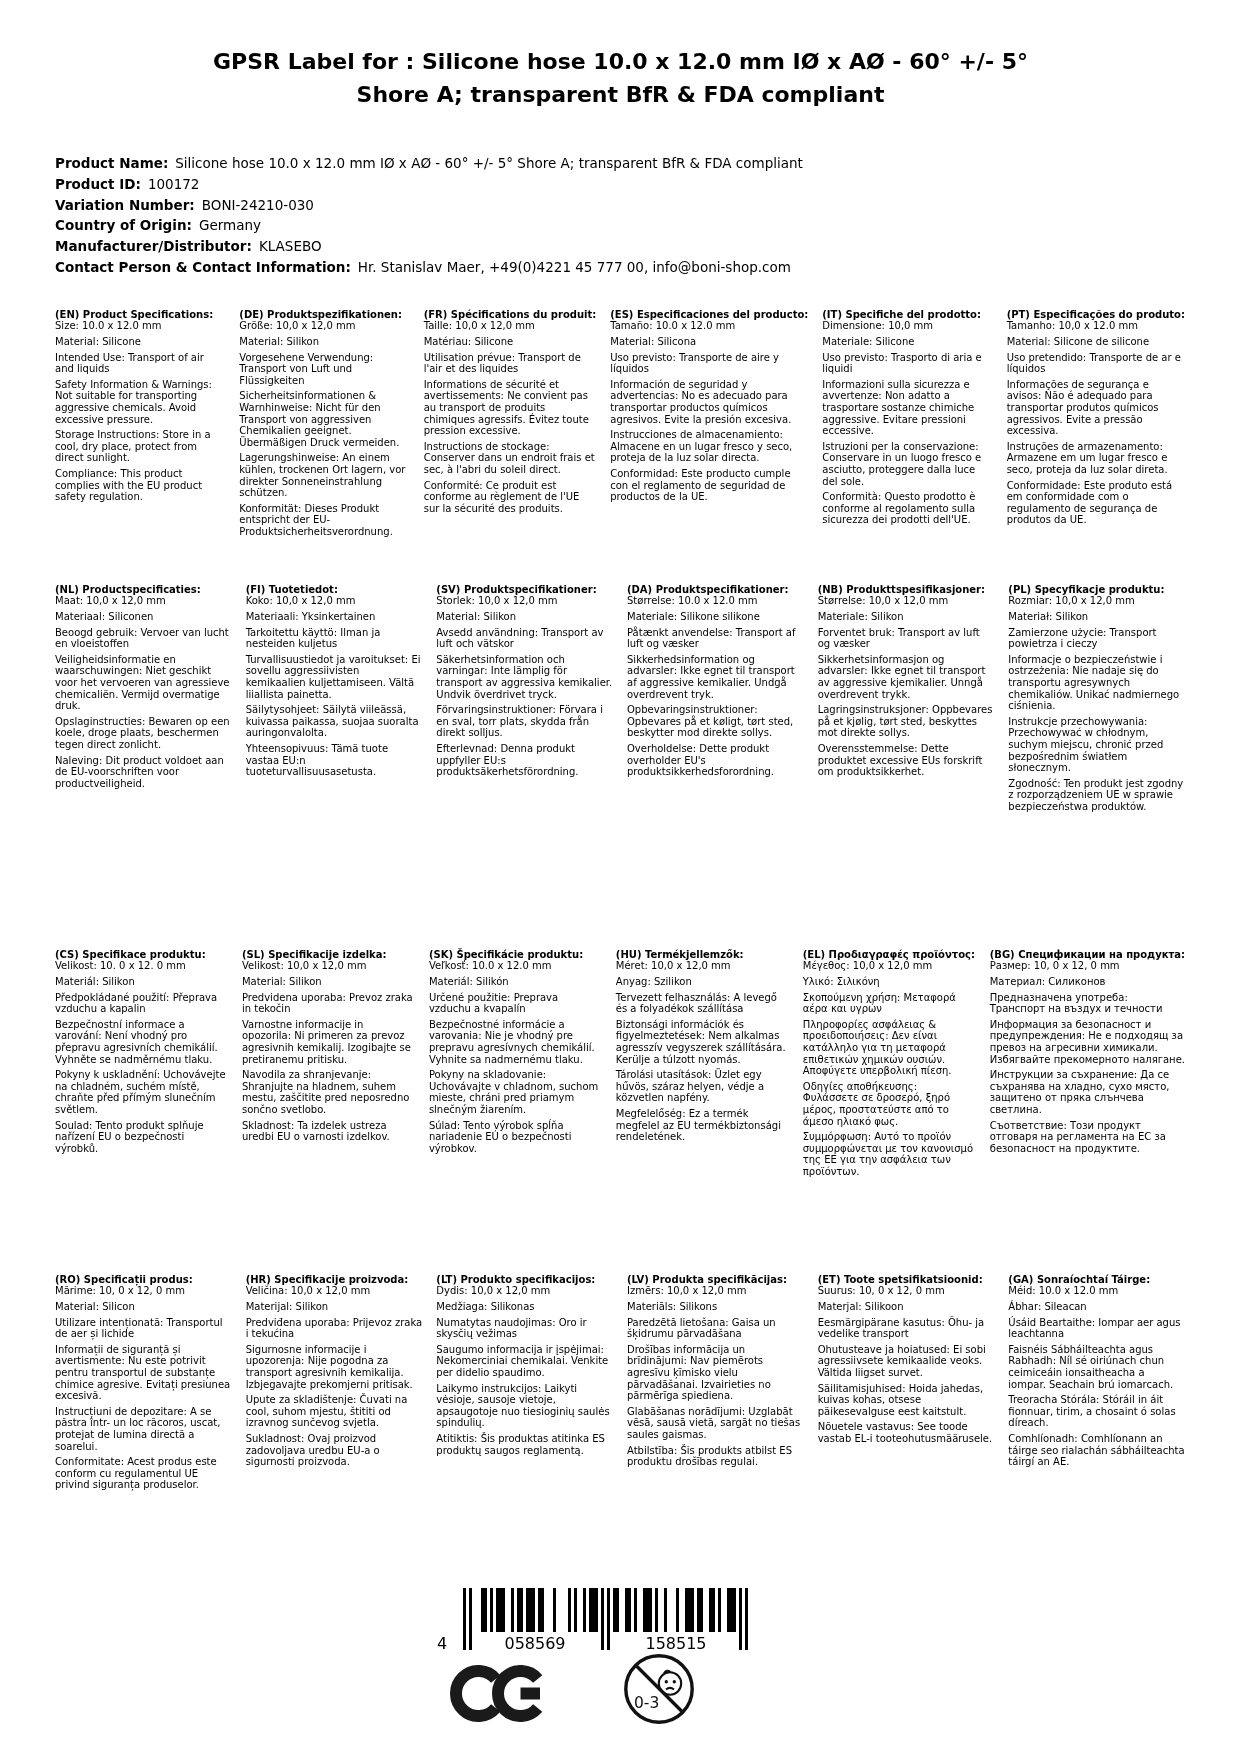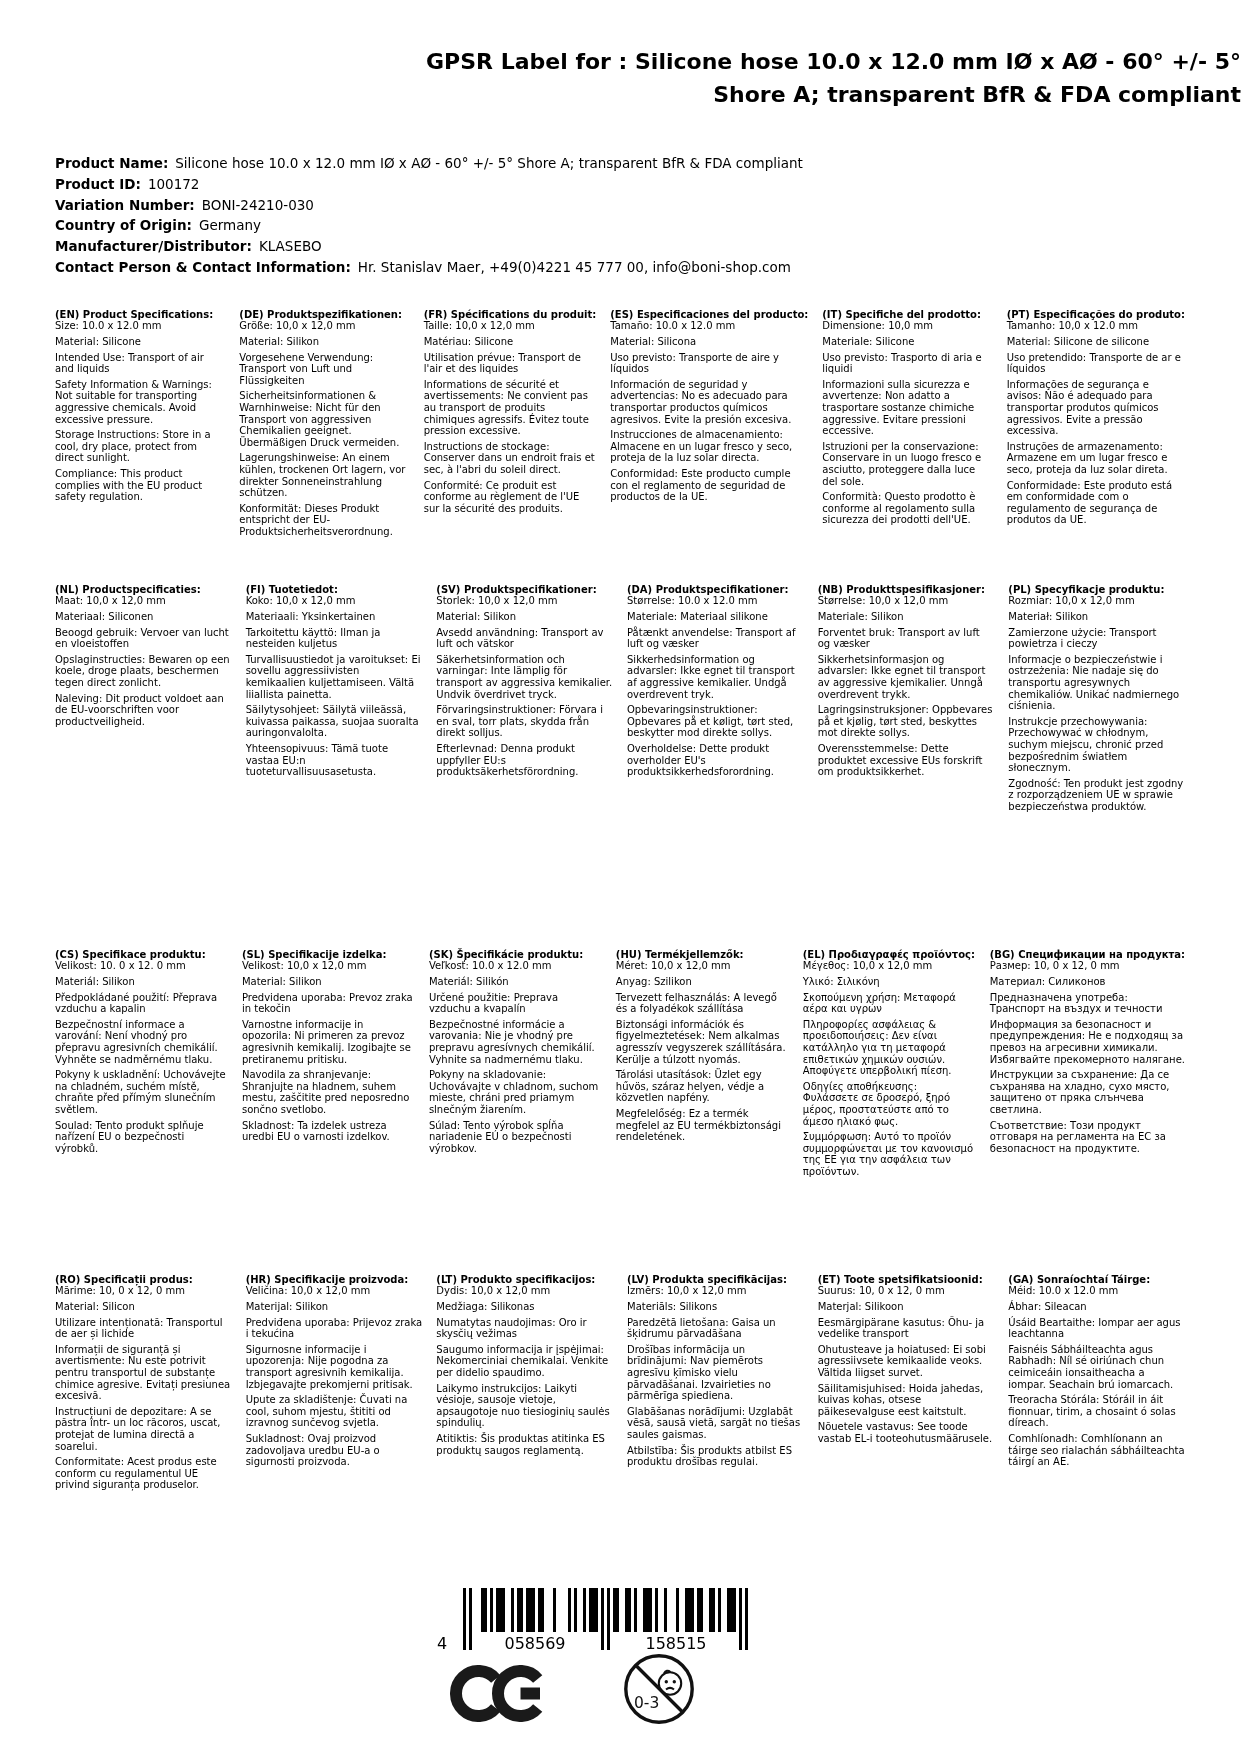--- a/index.html
+++ b/index.html
@@ -1,19 +1,19 @@
 <!DOCTYPE html>
 <html><head>
 <meta charset="utf-8">
 <style>
   *{margin:0;padding:0;box-sizing:border-box}
   html,body{background:#fff}
   body{font-family:"DejaVu Sans","Liberation Sans",sans-serif;color:#000}
   .page{position:relative;width:1241px;height:1754px;background:#fff;overflow:hidden;margin:0 auto}
-  .title{margin-top:45px;text-align:right;font-weight:bold;font-size:22px;line-height:33px}
+  .title{margin-top:45px;text-align:center;font-weight:bold;font-size:22px;line-height:33px}
   .product-info{margin:42px 40px 0 55px;font-size:13.5px;line-height:20.8px}
   .info-label{font-weight:bold}
   .info-value{margin-left:7px}
   .spec-grid{margin:31px 56px 0 55px}
   .spec-row{display:grid;grid-template-columns:repeat(6,1fr);column-gap:14px}
   .spec-row:nth-child(1){height:275px}
   .spec-row:nth-child(2){height:365px}
   .spec-row:nth-child(3){height:325px}
   .spec-block{font-size:10px;line-height:11.6px;overflow:visible}
   .spec-heading{font-weight:bold;font-size:10px;white-space:nowrap}
@@ -103,20 +103,21 @@
           <p class="spec-par">Instruções de armazenamento: Armazene em um lugar fresco e seco, proteja da luz solar direta.</p>
           <p class="spec-par">Conformidade: Este produto está em conformidade com o regulamento de segurança de produtos da UE.</p>
         </div>
       </div>
       <div class="spec-row">
         <div class="spec-block">
     <div class="spec-heading">(NL) Productspecificaties:</div>
   <p class="spec-par">Maat: 10,0 x 12,0 mm</p>
           <p class="spec-par">Materiaal: Siliconen</p>
           <p class="spec-par">Beoogd gebruik: Vervoer van lucht en vloeistoffen</p>
+          <p class="spec-par">Veiligheidsinformatie en waarschuwingen: Niet geschikt voor het vervoeren van agressieve chemicaliën. Vermijd overmatige druk.</p>
           <p class="spec-par">Opslaginstructies: Bewaren op een koele, droge plaats, beschermen tegen direct zonlicht.</p>
           <p class="spec-par">Naleving: Dit product voldoet aan de EU-voorschriften voor productveiligheid.</p>
         </div>
         <div class="spec-block">
     <div class="spec-heading">(FI) Tuotetiedot:</div>
   <p class="spec-par">Koko: 10,0 x 12,0 mm</p>
           <p class="spec-par">Materiaali: Yksinkertainen</p>
           <p class="spec-par">Tarkoitettu käyttö: Ilman ja nesteiden kuljetus</p>
           <p class="spec-par">Turvallisuustiedot ja varoitukset: Ei sovellu aggressiivisten kemikaalien kuljettamiseen. Vältä liiallista painetta.</p>
           <p class="spec-par">Säilytysohjeet: Säilytä viileässä, kuivassa paikassa, suojaa suoralta auringonvalolta.</p>
@@ -127,21 +128,21 @@
   <p class="spec-par">Storlek: 10,0 x 12,0 mm</p>
           <p class="spec-par">Material: Silikon</p>
           <p class="spec-par">Avsedd användning: Transport av luft och vätskor</p>
           <p class="spec-par">Säkerhetsinformation och varningar: Inte lämplig för transport av aggressiva kemikalier. Undvik överdrivet tryck.</p>
           <p class="spec-par">Förvaringsinstruktioner: Förvara i en sval, torr plats, skydda från direkt solljus.</p>
           <p class="spec-par">Efterlevnad: Denna produkt uppfyller EU:s produktsäkerhetsförordning.</p>
         </div>
         <div class="spec-block">
     <div class="spec-heading">(DA) Produktspecifikationer:</div>
   <p class="spec-par">Størrelse: 10.0 x 12.0 mm</p>
-          <p class="spec-par">Materiale: Materiaal silikone</p>
+          <p class="spec-par">Materiale: Silikone silikone</p>
           <p class="spec-par">Påtænkt anvendelse: Transport af luft og væsker</p>
           <p class="spec-par">Sikkerhedsinformation og advarsler: Ikke egnet til transport af aggressive kemikalier. Undgå overdrevent tryk.</p>
           <p class="spec-par">Opbevaringsinstruktioner: Opbevares på et køligt, tørt sted, beskytter mod direkte sollys.</p>
           <p class="spec-par">Overholdelse: Dette produkt overholder EU's produktsikkerhedsforordning.</p>
         </div>
         <div class="spec-block">
     <div class="spec-heading">(NB) Produkttspesifikasjoner:</div>
   <p class="spec-par">Størrelse: 10,0 x 12,0 mm</p>
           <p class="spec-par">Materiale: Silikon</p>
           <p class="spec-par">Forventet bruk: Transport av luft og væsker</p>

